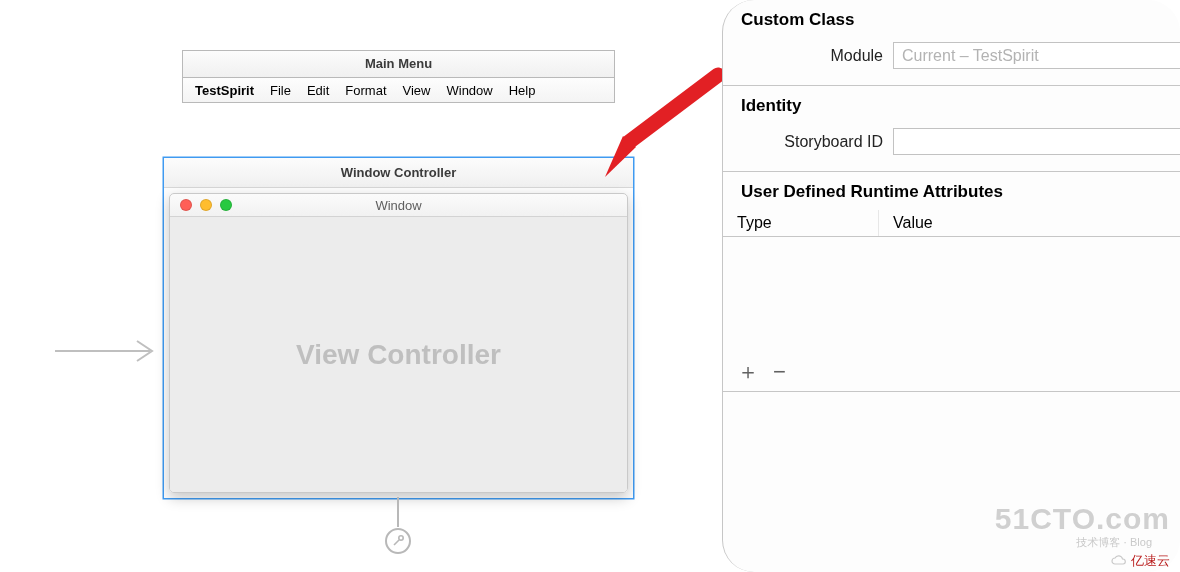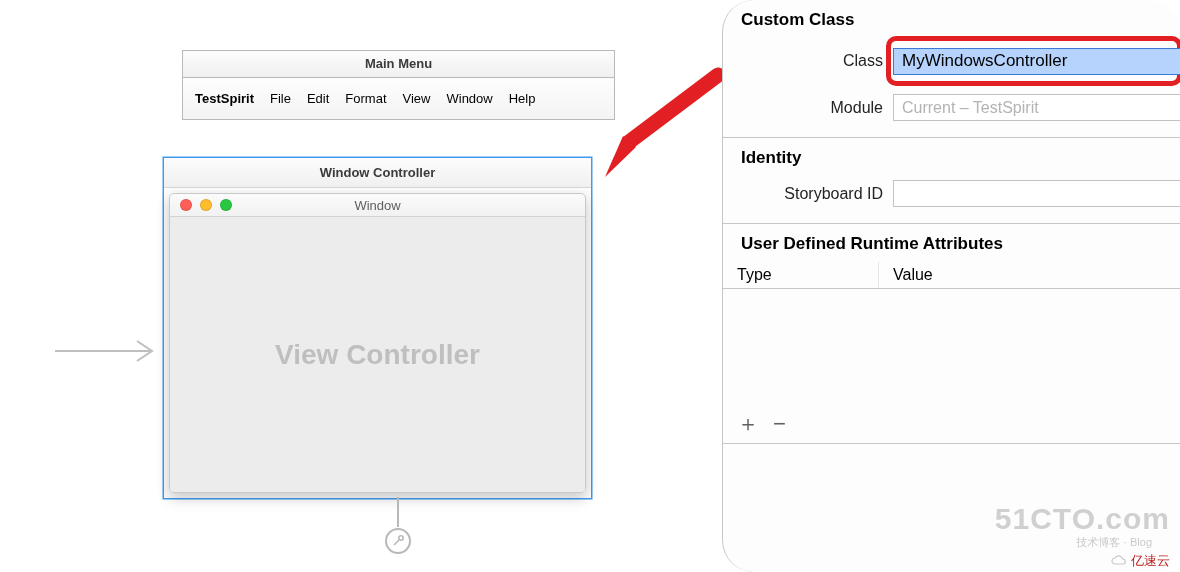--- a/index.html
+++ b/index.html
@@ -4,26 +4,26 @@
 <style>
   *{box-sizing:border-box;margin:0;padding:0;font-family:"Helvetica Neue",Helvetica,Arial,sans-serif;-webkit-font-smoothing:antialiased;}
   body{width:1180px;height:572px;background:#fff;position:relative;overflow:hidden;color:#000;}
   
   
   .canvas{position:absolute;left:0;top:0;width:722px;height:572px;background:#fff;}
   
   
   .menu-scene{position:absolute;left:182px;top:50px;width:433px;}
   .menu-title{height:27px;border:1px solid #b9b9b9;border-bottom:none;background:linear-gradient(#fcfcfc,#f0f0f0);font-size:13px;font-weight:600;text-align:center;line-height:26px;color:#3b3b3b;}
-  .menu-bar{height:43px;border:1px solid #b9b9b9;background:linear-gradient(#fdfdfd,#f4f4f4);display:flex;align-items:center;padding:0 4px;font-size:13px;}
+  .menu-bar{height:26px;border:1px solid #b9b9b9;background:linear-gradient(#fdfdfd,#f4f4f4);display:flex;align-items:center;padding:0 4px;font-size:13px;}
   .menu-bar span{padding:0 8px;}
   .menu-bar .bold{font-weight:700;}
   
   
-  .wc-scene{position:absolute;left:163px;top:157px;width:429px;border:1px solid #3f9af1;box-shadow:0 0 0 0.5px #3f9af1;}
+  .wc-scene{position:absolute;left:163px;top:157px;width:471px;border:1px solid #3f9af1;box-shadow:0 0 0 0.5px #3f9af1;}
   .wc-header{height:30px;background:linear-gradient(#fcfcfc,#f0f0f0);border-bottom:1px solid #d7d7d7;font-size:13px;font-weight:600;text-align:center;line-height:30px;color:#3b3b3b;}
   .wc-body{padding:5px;background:#fdfdfd;}
   
   .window{border:1px solid #c9c9c9;border-radius:5px;background:linear-gradient(#fbfbfb,#f1f1f1 23px,#ececec 23px,#ececec);box-shadow:0 5px 14px rgba(0,0,0,.22);overflow:hidden;}
   .window-titlebar{height:23px;display:flex;align-items:center;position:relative;border-bottom:1px solid #d3d3d3;}
   .traffic{display:flex;gap:8px;position:absolute;left:10px;}
   .traffic span{width:12px;height:12px;border-radius:50%;display:block;border:0.5px solid rgba(0,0,0,.12);}
   .t-red{background:#ff5f57;}
   .t-yel{background:#ffbd2e;}
   .t-grn{background:#28c940;}
@@ -131,27 +131,20 @@
       <polygon points="42,110 60,69 73,80" fill="#e22024"></polygon>
       <path d="M66 75 L155 8" stroke="#e22024" stroke-width="15" stroke-linecap="round"></path>
     </svg>
   </div>
 </div>
 
 <div class="inspector">
 
   <div class="sect">
     <div class="sect-title">Custom Class</div>
-    <div class="row" style="margin-bottom:6px">
-      <div class="row-label">Class</div>
-      <div class="class-wrap">
-        <div class="class-hl"></div>
-        <div class="class-inner">MyWindowsController</div>
-      </div>
-    </div>
     <div class="row">
       <div class="row-label">Module</div>
       <input class="row-input combo" placeholder="Current – TestSpirit" style="">
     </div>
   </div>
 
   <div class="sect">
     <div class="sect-title">Identity</div>
     <div class="row">
       <div class="row-label">Storyboard ID</div>

